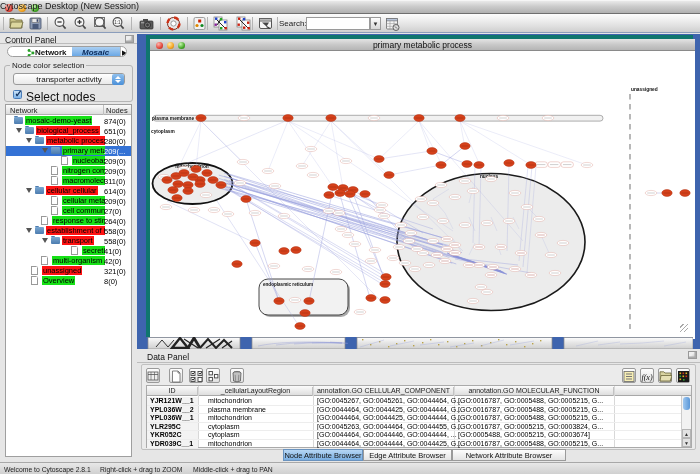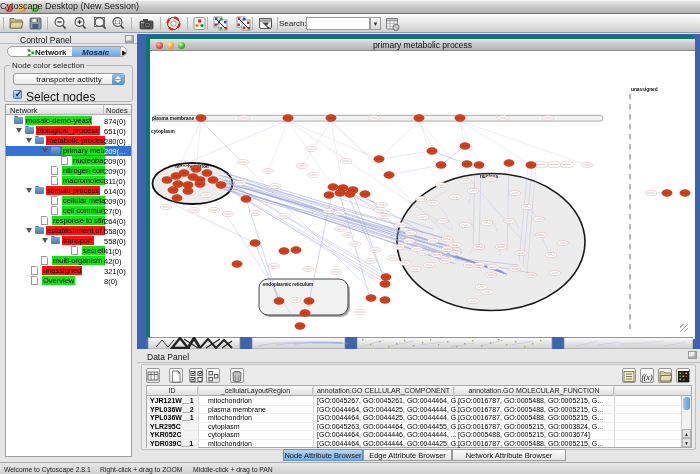--- a/index.html
+++ b/index.html
@@ -16,21 +16,21 @@
 #title { width:568px; top:0; text-align:left; font-size:9px; color:#1a1a1a; }
 #toolbar { left:0; top:14px; width:700px; height:19px;
   background:linear-gradient(180deg,#fdfdfd,#e3e3e3 60%,#cfcfcf);
   border-bottom:1px solid #8b9dbb; position:absolute;}
 .tsep { position:absolute; top:3px; width:1px; height:13px; background:#b4b4b4; }
 .ticon { position:absolute; }
 #search-label { left:279px; top:5px; font-size:8px; color:#222; position:absolute;}
 #search-input { left:306px; top:3px; width:64px; height:13px; background:#fff; border:1px solid #9a9a9a; position:absolute;}
 #search-drop { left:370px; top:3px; width:11px; height:13px; background:linear-gradient(180deg,#fefefe,#d6d6d6); border:1px solid #9a9a9a; font-size:6px; text-align:center; line-height:12px; color:#333; position:absolute;}
 #ctrl { left:0; top:34px; width:137px; height:428px; background:#e6e6e6; }
-#ctrl-head { left:20px; top:1px; font-size:8.5px; color:#111; }
+#ctrl-head { left:5px; top:1px; font-size:8.5px; color:#111; }
 #ctrl-detach { left:125px; top:1px; width:9px; height:8px; border:1px solid #999; background:linear-gradient(135deg,#eee 40%,#bbb); box-shadow:inset -1.5px -1.5px 0 #aaa; }
 #ctrl-sep { left:0; top:9px; width:137px; height:1px; background:#bcbcbc; }
 #tabbar { left:7px; top:12px; width:120px; height:11px; background:#fff; border:1px solid #9f9f9f; border-radius:5.5px; font-size:8px; position:absolute; overflow:hidden;}
 #tab-mosaic { position:absolute; left:64px; top:0px; width:48px; height:11px; background:linear-gradient(180deg,#aacff2,#5d9fe2); }
 #tab-net-label { position:absolute; left:27px; top:1px; color:#111; font-weight:bold; }
 #tab-mosaic-label { position:absolute; left:74px; top:1px; color:#0a2a5a; font-weight:bold;font-style:italic; }
 #tab-arrow { position:absolute; left:114px; top:1.5px; font-size:7px; color:#111; }
 #tab-arrow-sep { position:absolute; left:112px; top:0; width:1px; height:11px; background:#bbb; }
 #tab-neticon { position:absolute; left:19px; top:2px; }
 #grpbox { left:4px; top:31px; width:129px; height:37px; border:1px solid #b5b5b5; border-radius:3px; }
@@ -268,21 +268,21 @@
           <div class="num" style="color:#000;">209(0)</div>
         </div>
 <div class="trow" style="top:70.5px;">
           <div class="file" style="left:45px;"></div>
           <div class="lbl green" style="left:56px;max-width:43px;">macromolecule</div>
           <div class="num" style="color:#000;">311(0)</div>
         </div>
 <div class="trow" style="top:80.5px;">
           <div class="arr" style="left:20px;"></div>
           <div class="foldr" style="left:29px;"></div>
-          <div class="lbl red" style="left:40px;max-width:59px;">stimulu process</div>
+          <div class="lbl red" style="left:40px;max-width:59px;">cellular cellular</div>
           <div class="num" style="color:#000;">614(0)</div>
         </div>
 <div class="trow" style="top:90.5px;">
           <div class="file" style="left:45px;"></div>
           <div class="lbl green" style="left:56px;max-width:43px;">cellular metabo</div>
           <div class="num" style="color:#000;">209(0)</div>
         </div>
 <div class="trow" style="top:100.5px;">
           <div class="file" style="left:45px;"></div>
           <div class="lbl green" style="left:56px;max-width:43px;">cell communicat</div>

